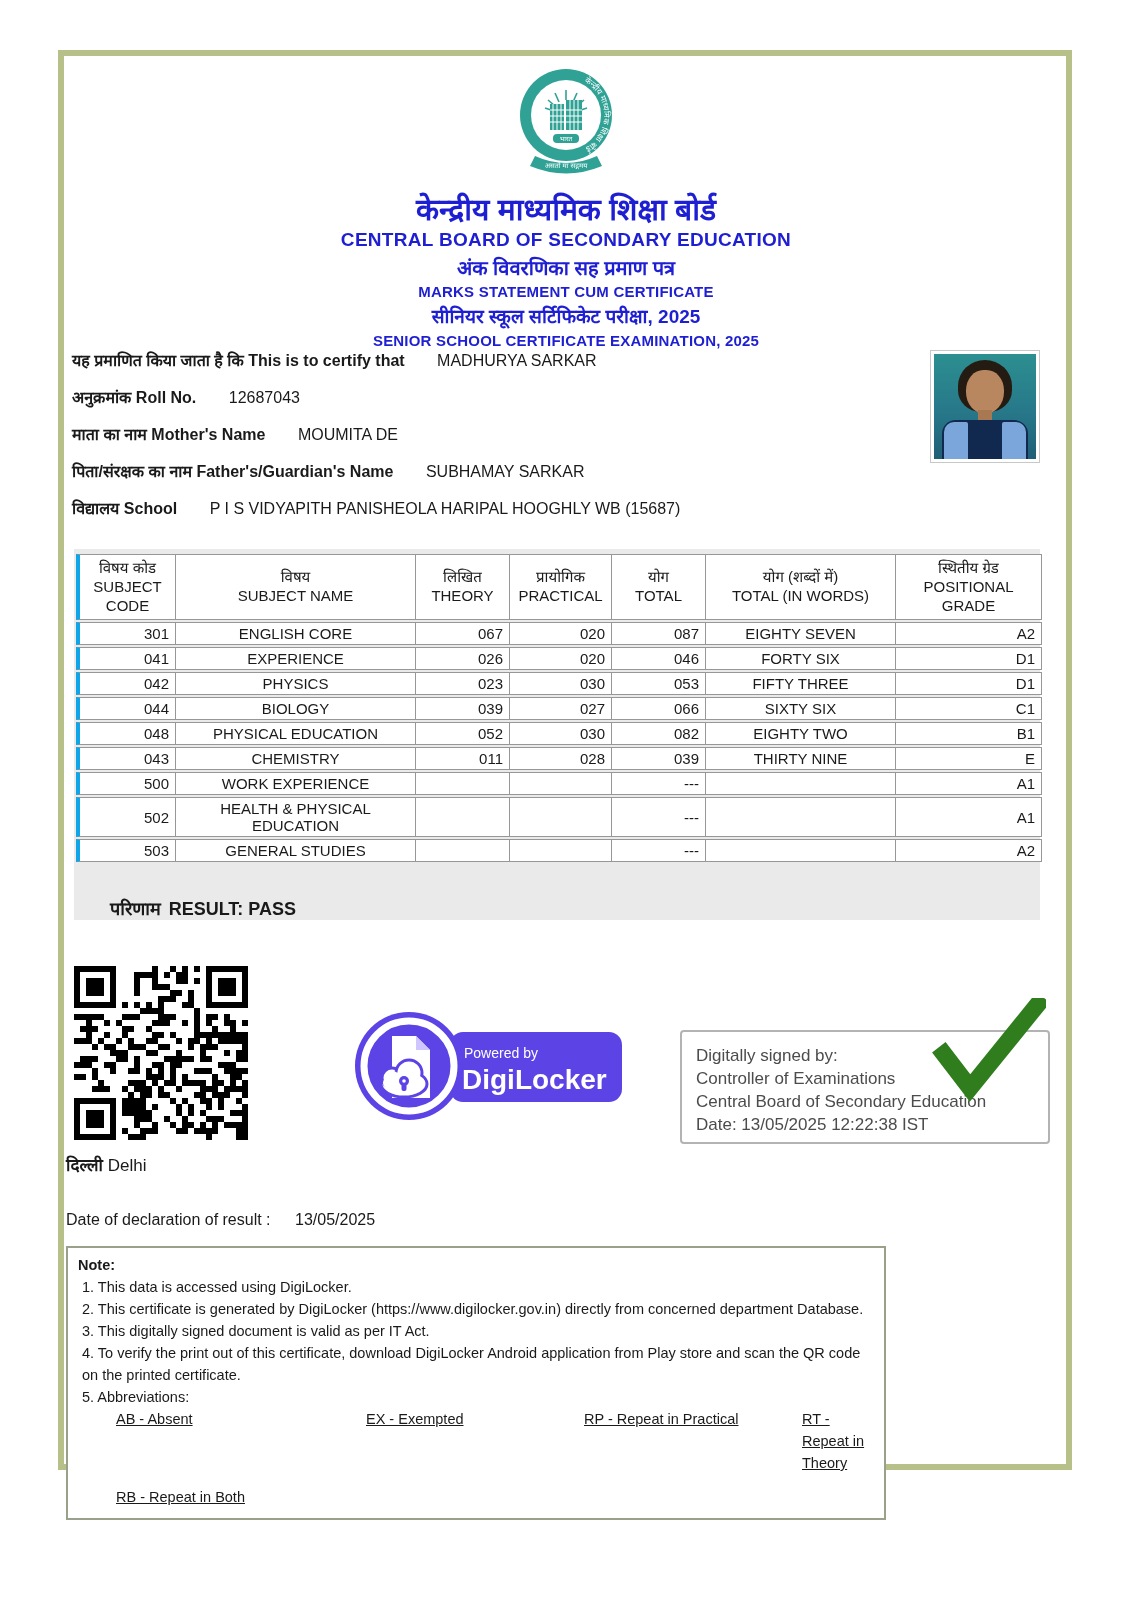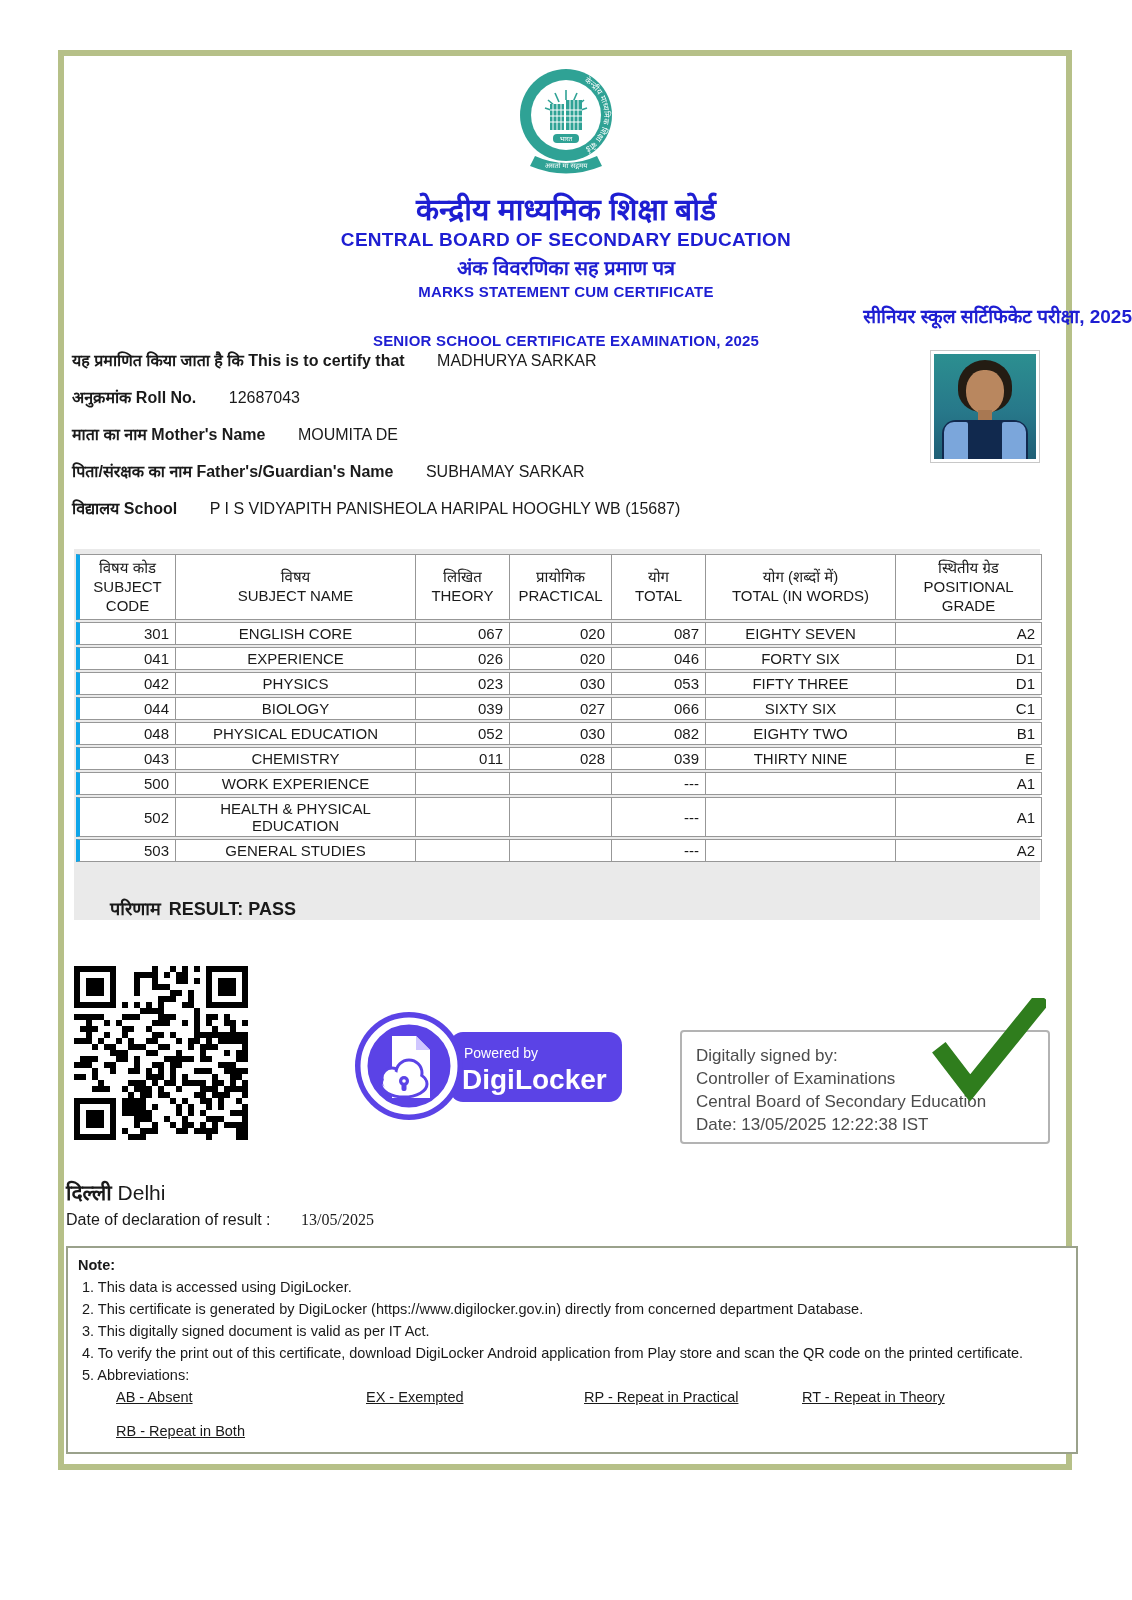--- a/index.html
+++ b/index.html
@@ -13,21 +13,21 @@
     border:6px solid #b6c088;
   }
   
   .hdr { position:absolute; left:0; top:60px; width:1132px; text-align:center; }
   .logo-wrap { display:inline-block; width:122px; height:122px; }
   .t-blue { color:#1e1ed2; }
   .h-hi-main { font-size:30px; font-weight:bold; margin-top:2px; }
   .h-en-main { font-size:19px; font-weight:bold; letter-spacing:.3px; }
   .h-hi-sub  { font-size:20px; font-weight:bold; margin-top:3px; }
   .h-en-sub  { font-size:15px; font-weight:bold; margin-top:2px; letter-spacing:.2px; }
-  .h-hi-exam { font-size:19px; font-weight:bold; margin-top:3px;text-align:right; }
+  .h-hi-exam { font-size:19px; font-weight:bold; margin-top:3px; }
   .h-en-exam { font-size:15px; font-weight:bold; margin-top:3px; letter-spacing:.2px; }
   
   .info { position:absolute; left:72px; top:349px; width:850px; font-size:16px; }
   .info-row { margin-bottom:15px; white-space:nowrap; }
   .lbl { font-weight:bold; }
   .val { font-weight:normal; margin-left:28px; }
   
   .photo { position:absolute; left:930px; top:350px; width:110px; height:113px;
            background:#fff; border:1px solid #c8c8c8; padding:3px; }
   .photo-inner { position:relative; width:100%; height:100%; overflow:hidden;
@@ -59,26 +59,26 @@
   .result-band { height:56px; display:flex; align-items:flex-end; padding-left:34px;
            font-size:18px; font-weight:bold; }
   .result-band .hi { margin-right:8px; }
   
   .qr { position:absolute; left:74px; top:966px; width:174px; height:174px; background:#fff; }
   .dl-badge { position:absolute; left:352px; top:1008px; }
   .sig-box { position:absolute; left:680px; top:1030px; width:370px; height:114px;
            border:2px solid #b3b3b3; border-radius:4px; padding:12px 14px;
            font-size:17px; color:#4c4c4c; line-height:23px; background:#fff; }
   .sig-check { position:absolute; right:2px; top:-34px; }
-  .place-line { position:absolute; left:66px; top:1178px; font-size:21px; }
+  .place-line { position:absolute; left:66px; top:1153px; font-size:17px; }
   .place-line .hi { font-weight:bold; }
   .decl-line { position:absolute; left:66px; top:1211px; font-size:16px; }
-  .decl-line .d-val { margin-left:26px;font-family:Liberation Serif, serif; }
+  .decl-line .d-val { margin-left:20px; }
   
-  .note-box { position:absolute; left:66px; top:1246px; width:1012px;
+  .note-box { position:absolute; left:66px; top:1246px; width:820px;
            border:2px solid #9aa18b; padding:6px 10px 10px 10px; font-size:14.5px;
            line-height:22px; background:#fff; }
   .note-title { font-weight:bold; }
   .note-item { padding-left:4px; }
   .abbr-grid { display:grid; grid-template-columns:250px 218px 218px auto;
            padding-left:38px; row-gap:12px;text-decoration:underline; }
   .abbr-item { line-height:22px; }
 </style>
 </head>
 <body>

